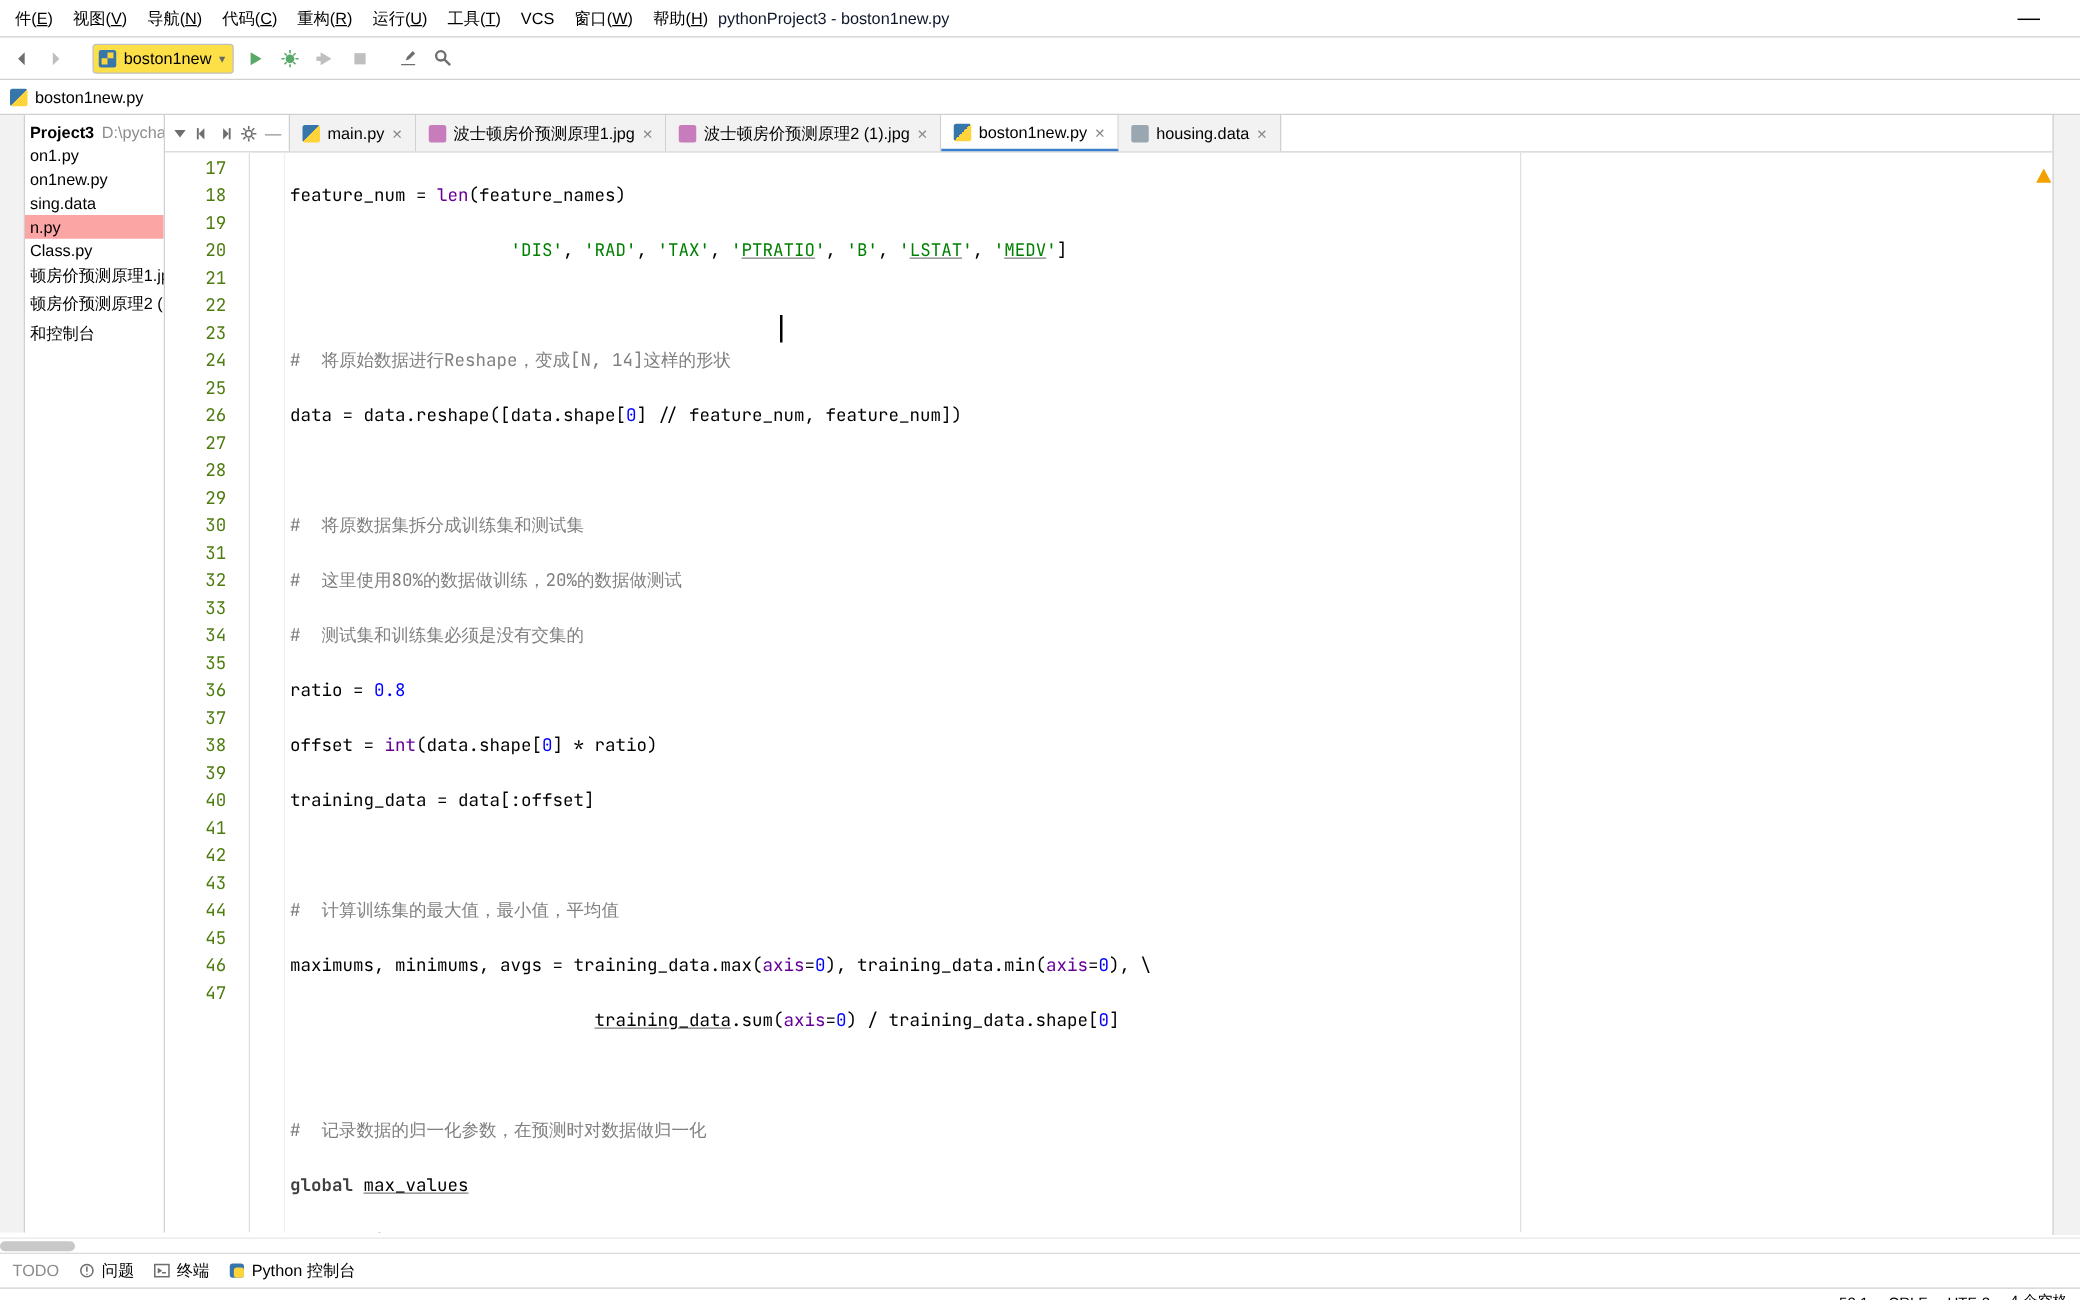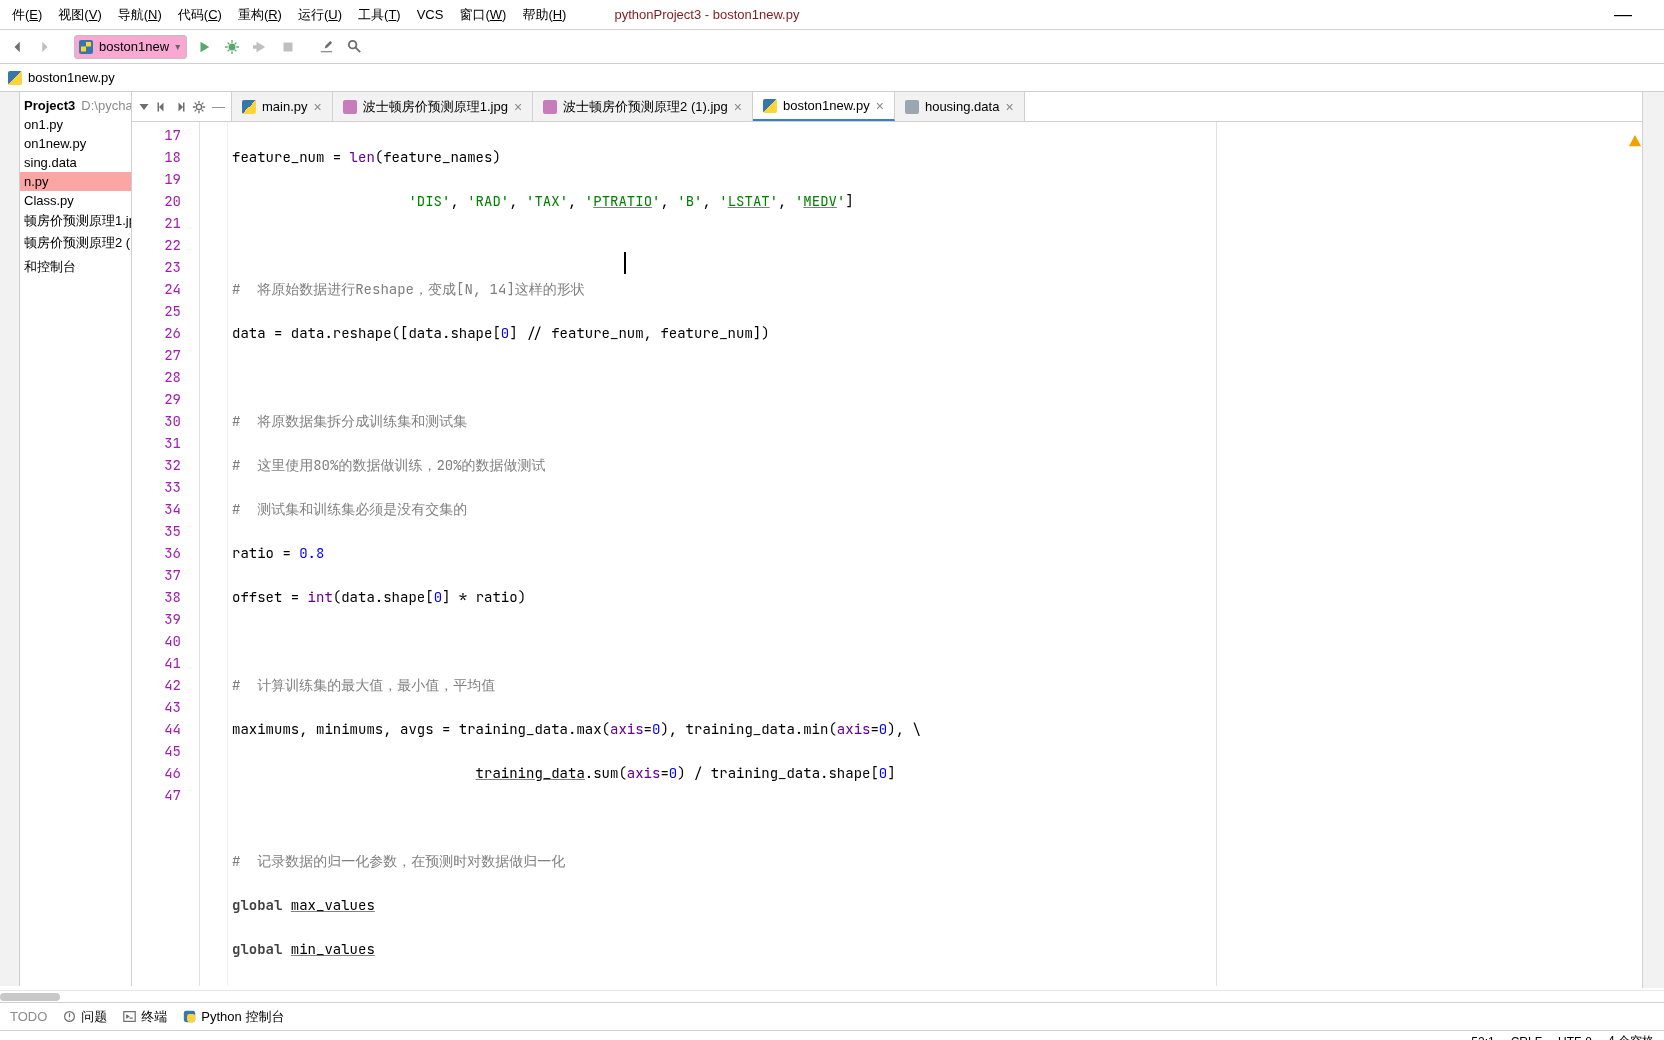--- a/index.html
+++ b/index.html
@@ -1,23 +1,23 @@
 <!DOCTYPE html>
 <html><head>
 <meta charset="utf-8">
 <style>
 * { margin:0; padding:0; box-sizing:border-box; }
 body { font-family:"Segoe UI","Microsoft YaHei",sans-serif; font-size:13px; background:#fff; color:#000; overflow:hidden; width:1664px; height:1040px; position:relative; }
 .menubar { height:30px; display:flex; align-items:center; padding:0 4px; border-bottom:1px solid #d0d0d0; }
 .menubar .menu-item { padding:4px 8px; cursor:default; }
-.menubar .title { margin-left:40px; color:#7f1d1d; }
+.menubar .title { color:#0f172a; }
 .menubar .minimize { margin-left:auto; margin-right:22px; width:30px; text-align:center; font-size:18px; }
 .toolbar { height:34px; display:flex; align-items:center; padding:0 8px; border-bottom:1px solid #d0d0d0; gap:6px; }
 .toolbar .nav-arrow { width:20px; height:20px; display:flex; align-items:center; justify-content:center; color:#666; }
-.run-config { display:flex; align-items:center; height:24px; border:1px solid #c0c0c0; border-radius:3px; padding:0 6px 0 4px; gap:6px; background:#f9a8d4; }
+.run-config { display:flex; align-items:center; height:24px; border:1px solid #c0c0c0; border-radius:3px; padding:0 6px 0 4px; gap:6px; background:#fde047; }
 .run-config .py-icon { width:14px; height:14px; background:#3776ab; border-radius:2px; position:relative; }
 .run-config .py-icon::after { content:""; position:absolute; inset:2px; background:#ffd43b; clip-path:polygon(0 50%,50% 50%,50% 0,100% 0,100% 50%,50% 50%,50% 100%,0 100%); }
 .run-config .chev { color:#666; font-size:10px; }
 .tool-icon { width:22px; height:22px; display:flex; align-items:center; justify-content:center; color:#666; border-radius:3px; }
 .tool-icon.run svg { fill:#59a869; }
 .tool-icon.debug svg { fill:#59a869; }
 .tool-icon.disabled svg { fill:#bfbfbf; }
 .tool-icon.stop-dis svg { fill:#bfbfbf; }
 .crumb-row { height:28px; display:flex; align-items:center; padding:0 8px; border-bottom:1px solid #d0d0d0; gap:6px; }
 .crumb-row .py-file-icon { width:14px; height:14px; background:linear-gradient(135deg,#3776ab 50%,#ffd43b 50%); border-radius:2px; }
@@ -34,21 +34,21 @@
 .tab-controls { display:flex; align-items:center; padding:0 6px; gap:6px; border-right:1px solid #d0d0d0; }
 .tab-controls svg { fill:#6e6e6e; }
 .tab { display:flex; align-items:center; gap:6px; padding:0 10px; border-right:1px solid #d0d0d0; background:#f2f2f2; cursor:default; position:relative; }
 .tab.active { background:#fff; border-bottom:2px solid #3b7ecb; }
 .tab .file-icon { width:14px; height:14px; border-radius:2px; }
 .tab .file-icon.py { background:linear-gradient(135deg,#3776ab 50%,#ffd43b 50%); }
 .tab .file-icon.img { background:#c77dbb; }
 .tab .file-icon.data { background:#9aa7b0; }
 .tab .close { color:#888; font-size:14px; }
 .code-container { flex:1; display:flex; overflow:hidden; font-family:"JetBrains Mono",Consolas,monospace; font-size:14px; line-height:22px; }
-.gutter { width:68px; background:#fff; color:#a21caf; text-align:right; padding-right:10px; padding-top:2px; border-right:1px solid #e0e0e0; user-select:none; }
+.gutter { width:68px; background:#fff; color:#4d7c0f; text-align:right; padding-right:10px; padding-top:2px; border-right:1px solid #e0e0e0; user-select:none; }
 .gutter .ln { height:22px; padding-right:8px; }
 .fold-col { width:28px; border-right:1px solid #f0f0f0; }
 .code-body { flex:1; padding:2px 0 2px 4px; white-space:pre; position:relative; }
 .code-line { height:22px; }
 .str { color:#008000; }
 .num { color:#0000ff; }
 .kw { color:#404040; font-weight:bold; }
 .cm { color:#808080; }
 .sp { color:#660099; }
 .param { color:#660099; }
@@ -250,20 +250,21 @@
 <div class="code-line">                     <span class="str">'DIS'</span>, <span class="str">'RAD'</span>, <span class="str">'TAX'</span>, <span class="str">'<span class="underline">PTRATIO</span>'</span>, <span class="str">'B'</span>, <span class="str">'<span class="underline">LSTAT</span>'</span>, <span class="str">'<span class="underline">MEDV</span>'</span>]</div>
 <div class="code-line"></div>
 <div class="code-line"><span class="cm">#  将原始数据进行Reshape，变成[N, 14]这样的形状</span></div>
 <div class="code-line">data = data.reshape([data.shape[<span class="num">0</span>] // feature_num, feature_num])</div>
 <div class="code-line"></div>
 <div class="code-line"><span class="cm">#  将原数据集拆分成训练集和测试集</span></div>
 <div class="code-line"><span class="cm">#  这里使用80%的数据做训练，20%的数据做测试</span></div>
 <div class="code-line"><span class="cm">#  测试集和训练集必须是没有交集的</span></div>
 <div class="code-line">ratio = <span class="num">0.8</span></div>
 <div class="code-line">offset = <span class="sp">int</span>(data.shape[<span class="num">0</span>] * ratio)</div>
+<div class="code-line">training_data = data[:offset]</div>
 <div class="code-line"></div>
 <div class="code-line"><span class="cm">#  计算训练集的最大值，最小值，平均值</span></div>
 <div class="code-line">maximums, minimums, avgs = training_data.max(<span class="param">axis</span>=<span class="num">0</span>), training_data.min(<span class="param">axis</span>=<span class="num">0</span>), \</div>
 <div class="code-line">                             <span class="underline">training_data</span>.sum(<span class="param">axis</span>=<span class="num">0</span>) / training_data.shape[<span class="num">0</span>]</div>
 <div class="code-line"></div>
 <div class="code-line"><span class="cm">#  记录数据的归一化参数，在预测时对数据做归一化</span></div>
 <div class="code-line"><span class="kw">global</span> <span class="underline">max_values</span></div>
 <div class="code-line"><span class="kw">global</span> <span class="underline">min_values</span></div>
 
 

